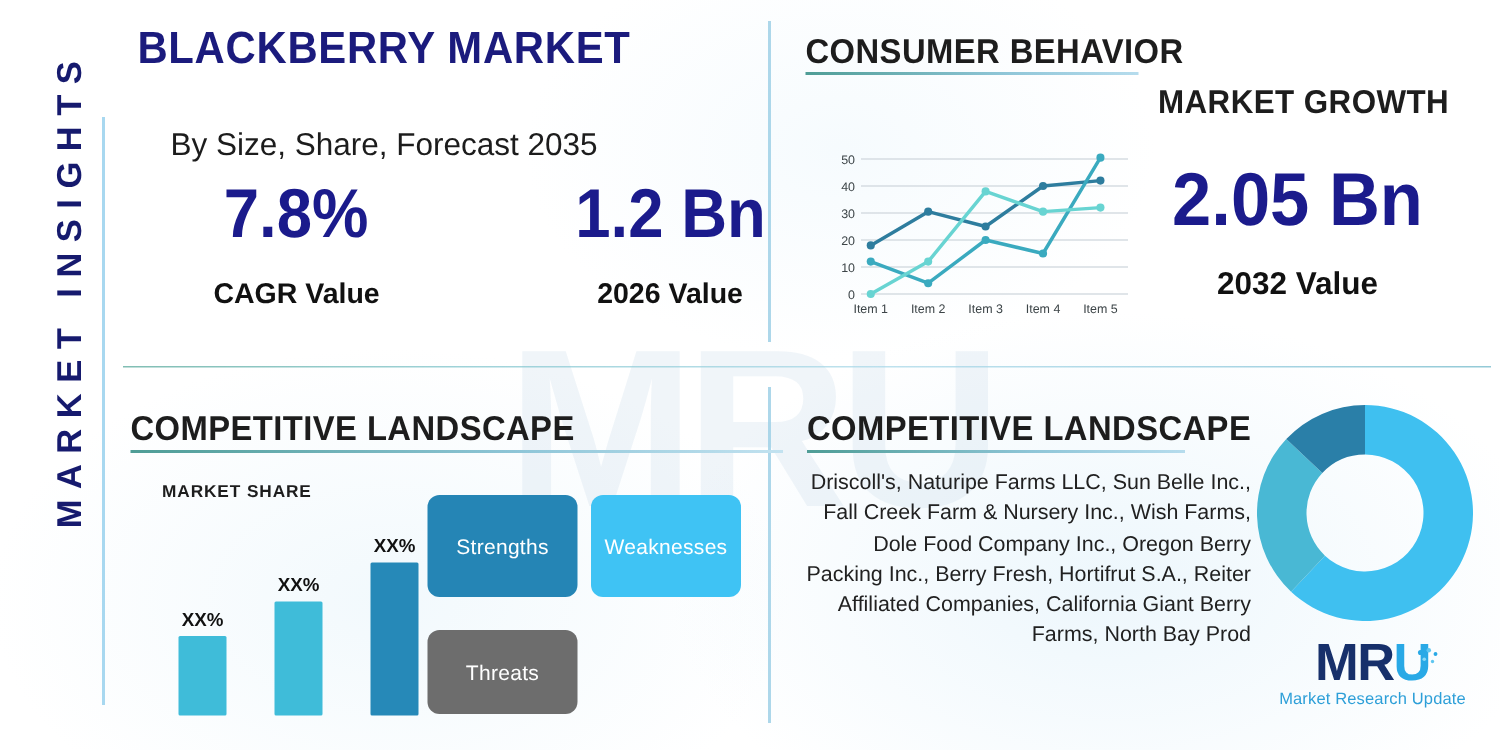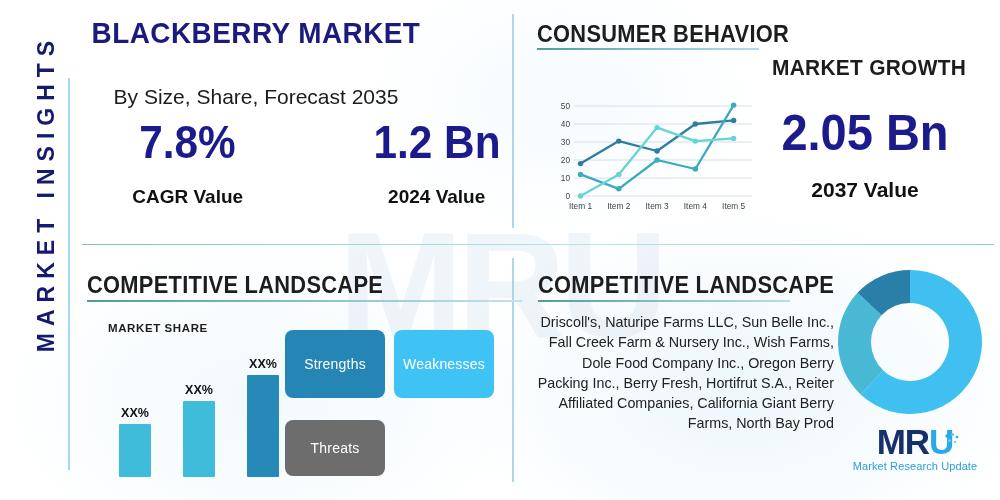--- a/index.html
+++ b/index.html
@@ -65,21 +65,21 @@
     font-family:"Liberation Sans Narrow","Liberation Sans",sans-serif;
     font-weight:700;font-size:30px;letter-spacing:.5px;
     color:#1b1b7d;
     transform:scaleX(.93);
   }
   .subtitle{
     position:absolute;left:0;top:85px;width:512px;text-align:center;
     font-size:21px;color:#1c1c1c;font-weight:400;
   }
   .stats{
-    position:absolute;left:70px;top:118px;width:498px;
+    position:absolute;left:80px;top:118px;width:498px;
     display:flex;justify-content:space-around;align-items:flex-start;
   }
   .stat{text-align:center;}
   .stat-val{
     font-family:"Liberation Sans Narrow","Liberation Sans",sans-serif;
     font-weight:700;font-size:46px;color:#1b1b8c;line-height:1.05;
     transform:scaleX(.92);
   }
   .stat-lab{
     font-weight:700;font-size:19px;color:#111;margin-top:20px;
@@ -207,30 +207,30 @@
   <div class="title">BLACKBERRY MARKET</div>
   <div class="subtitle">By Size, Share, Forecast 2035</div>
 
   <div class="stats">
     <div class="stat">
       <div class="stat-val">7.8%</div>
       <div class="stat-lab">CAGR Value</div>
     </div>
     <div class="stat">
       <div class="stat-val">1.2 Bn</div>
-      <div class="stat-lab">2024 Value</div>
+      <div class="stat-lab">2026 Value</div>
     </div>
   </div>
 
   <div class="head-cb">CONSUMER BEHAVIOR</div>
   <div class="head-cb-line"></div>
 
   <div class="head-mg">MARKET GROWTH</div>
   <div class="bigval">2.05 Bn</div>
-  <div class="bigval-lab">2037 Value</div>
+  <div class="bigval-lab">2032 Value</div>
 
   <div class="linechart">
     <svg id="lineSvg" width="210" height="118" viewBox="0 0 210 118">
         <line x1="26" y1="96" x2="204" y2="96" stroke="#d6dde2" stroke-width="0.9"></line>
         <text x="22" y="99.2" text-anchor="end" font-size="8.3" fill="#3d4548" font-family="&quot;Liberation Sans&quot;, sans-serif">0</text>
         <line x1="26" y1="78" x2="204" y2="78" stroke="#d6dde2" stroke-width="0.9"></line>
         <text x="22" y="81.2" text-anchor="end" font-size="8.3" fill="#3d4548" font-family="&quot;Liberation Sans&quot;, sans-serif">10</text>
         <line x1="26" y1="60" x2="204" y2="60" stroke="#d6dde2" stroke-width="0.9"></line>
         <text x="22" y="63.2" text-anchor="end" font-size="8.3" fill="#3d4548" font-family="&quot;Liberation Sans&quot;, sans-serif">20</text>
         <line x1="26" y1="42" x2="204" y2="42" stroke="#d6dde2" stroke-width="0.9"></line>

